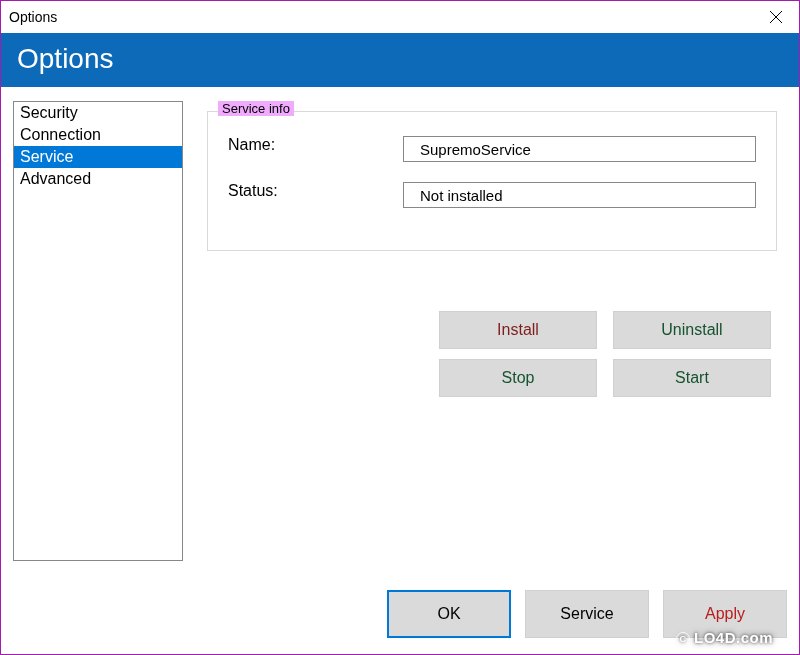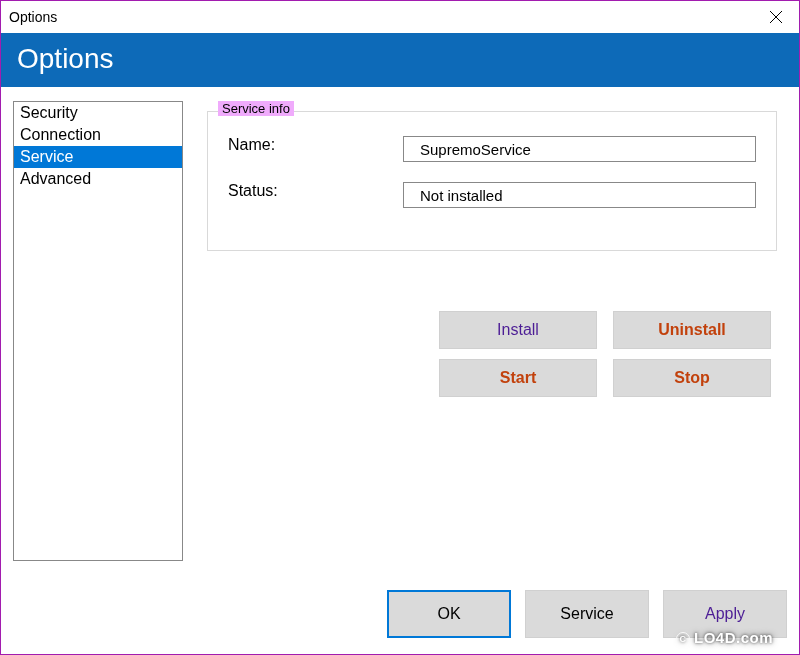--- a/index.html
+++ b/index.html
@@ -133,26 +133,25 @@
       justify-content: end;
       margin-top: 60px;
       padding-right: 6px;
     }
     .btn {
       background: #dadada;
       border: 1px solid #d0d0d0;
       font-size: 16px;
       font-family: inherit;
       cursor: pointer;
-      color: #4c1d95;
+      color: #7f1d1d;
     }
     .btn.disabled {
-      color: #c2410c;
+      color: #14532d;
       cursor: default;
-      font-weight: bold;
     }
     .dialog-buttons {
       position: absolute;
       bottom: 16px;
       right: 12px;
       display: flex;
       gap: 14px;
     }
     .dlg-btn {
       width: 124px;
@@ -161,21 +160,21 @@
       border: 1px solid #d0d0d0;
       font-size: 16px;
       font-family: inherit;
       cursor: pointer;
       color: #000;
     }
     .dlg-btn.primary {
       border: 2px solid #0078d7;
     }
     .dlg-btn.disabled {
-      color: #4c1d95;
+      color: #b91c1c;
       cursor: default;
     }
     .watermark {
       position: absolute;
       bottom: 8px;
       right: 26px;
       color: #fff;
       font-size: 15px;
       font-weight: 600;
       text-shadow: 0 0 3px rgba(0,0,0,0.6), 0 0 6px rgba(0,0,0,0.5);
@@ -244,22 +243,22 @@
         <div class="form-row">
           <span class="form-label">Status:</span>
           <input class="form-input" type="text" readonly="" value="Not installed" style="">
         </div>
 
       </div>
 
       <div class="action-buttons">
         <button class="btn">Install</button>
         <button class="btn disabled">Uninstall</button>
+        <button class="btn disabled">Stop</button>
         <button class="btn disabled">Start</button>
-        <button class="btn disabled">Stop</button>
       </div>
 
     </div>
   </div>
 
   <div class="dialog-buttons">
     <button class="dlg-btn primary">OK</button>
     <button class="dlg-btn">Service</button>
     <button class="dlg-btn disabled">Apply</button>
   </div>

